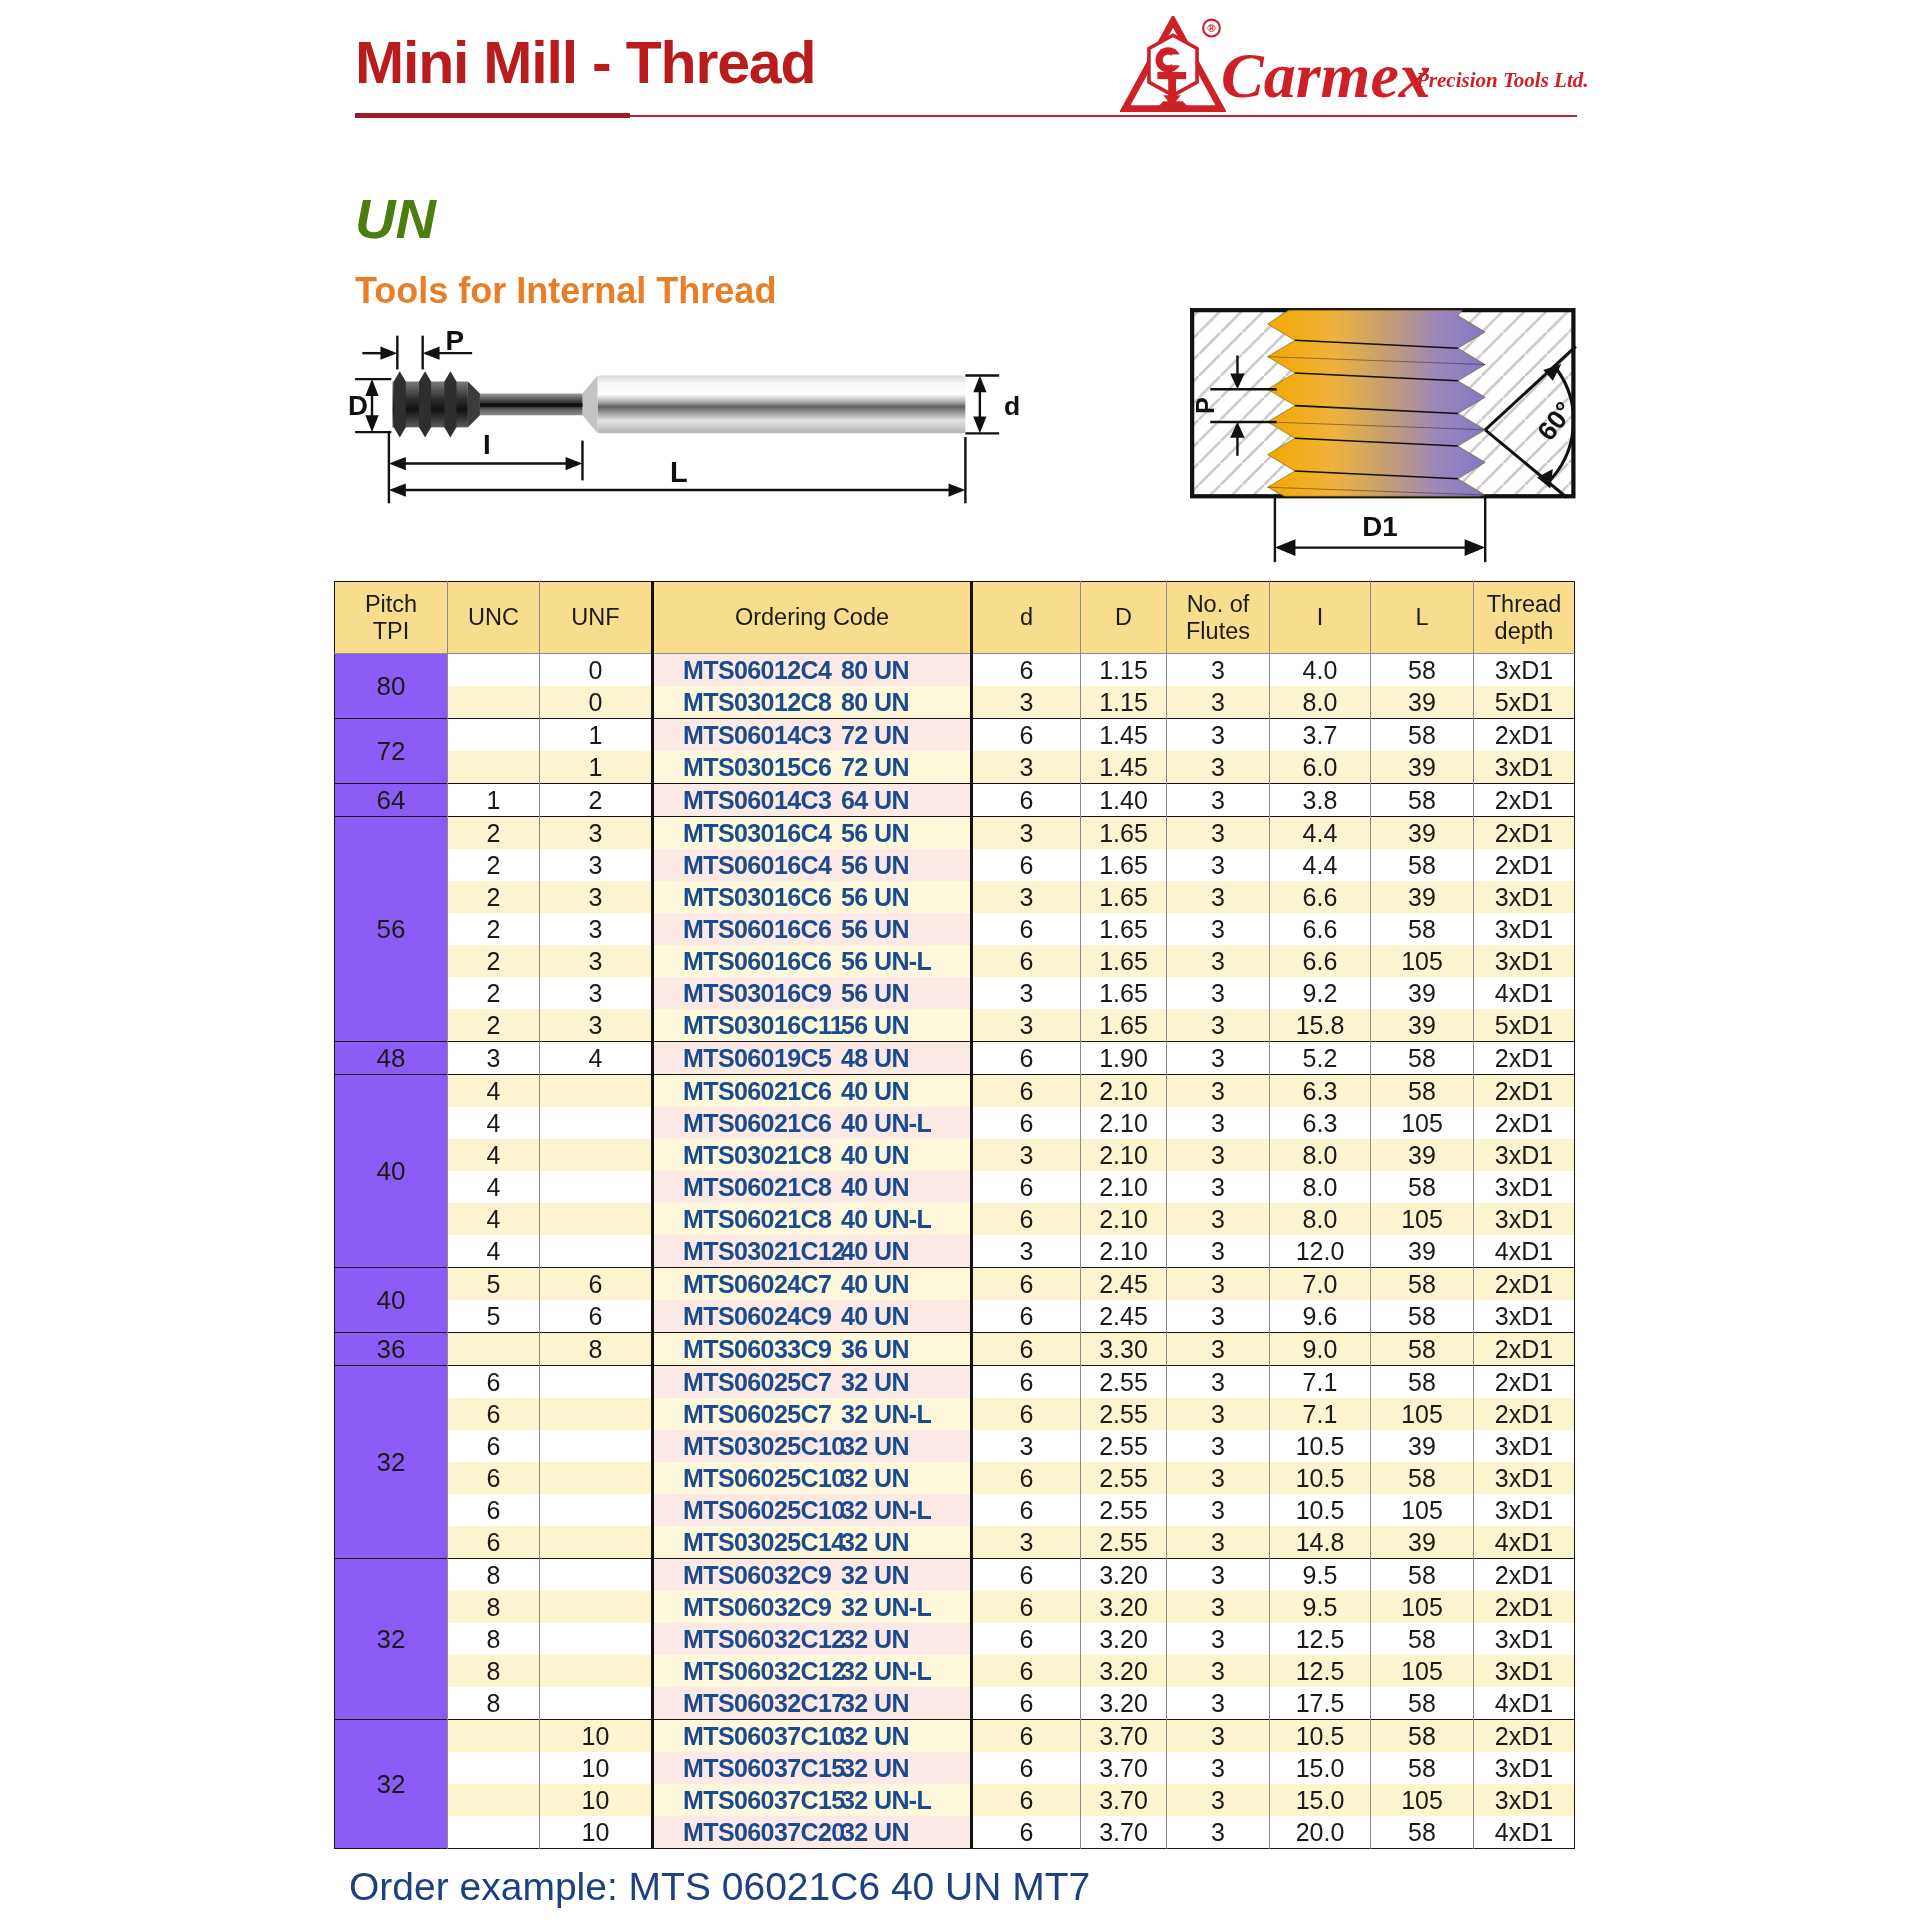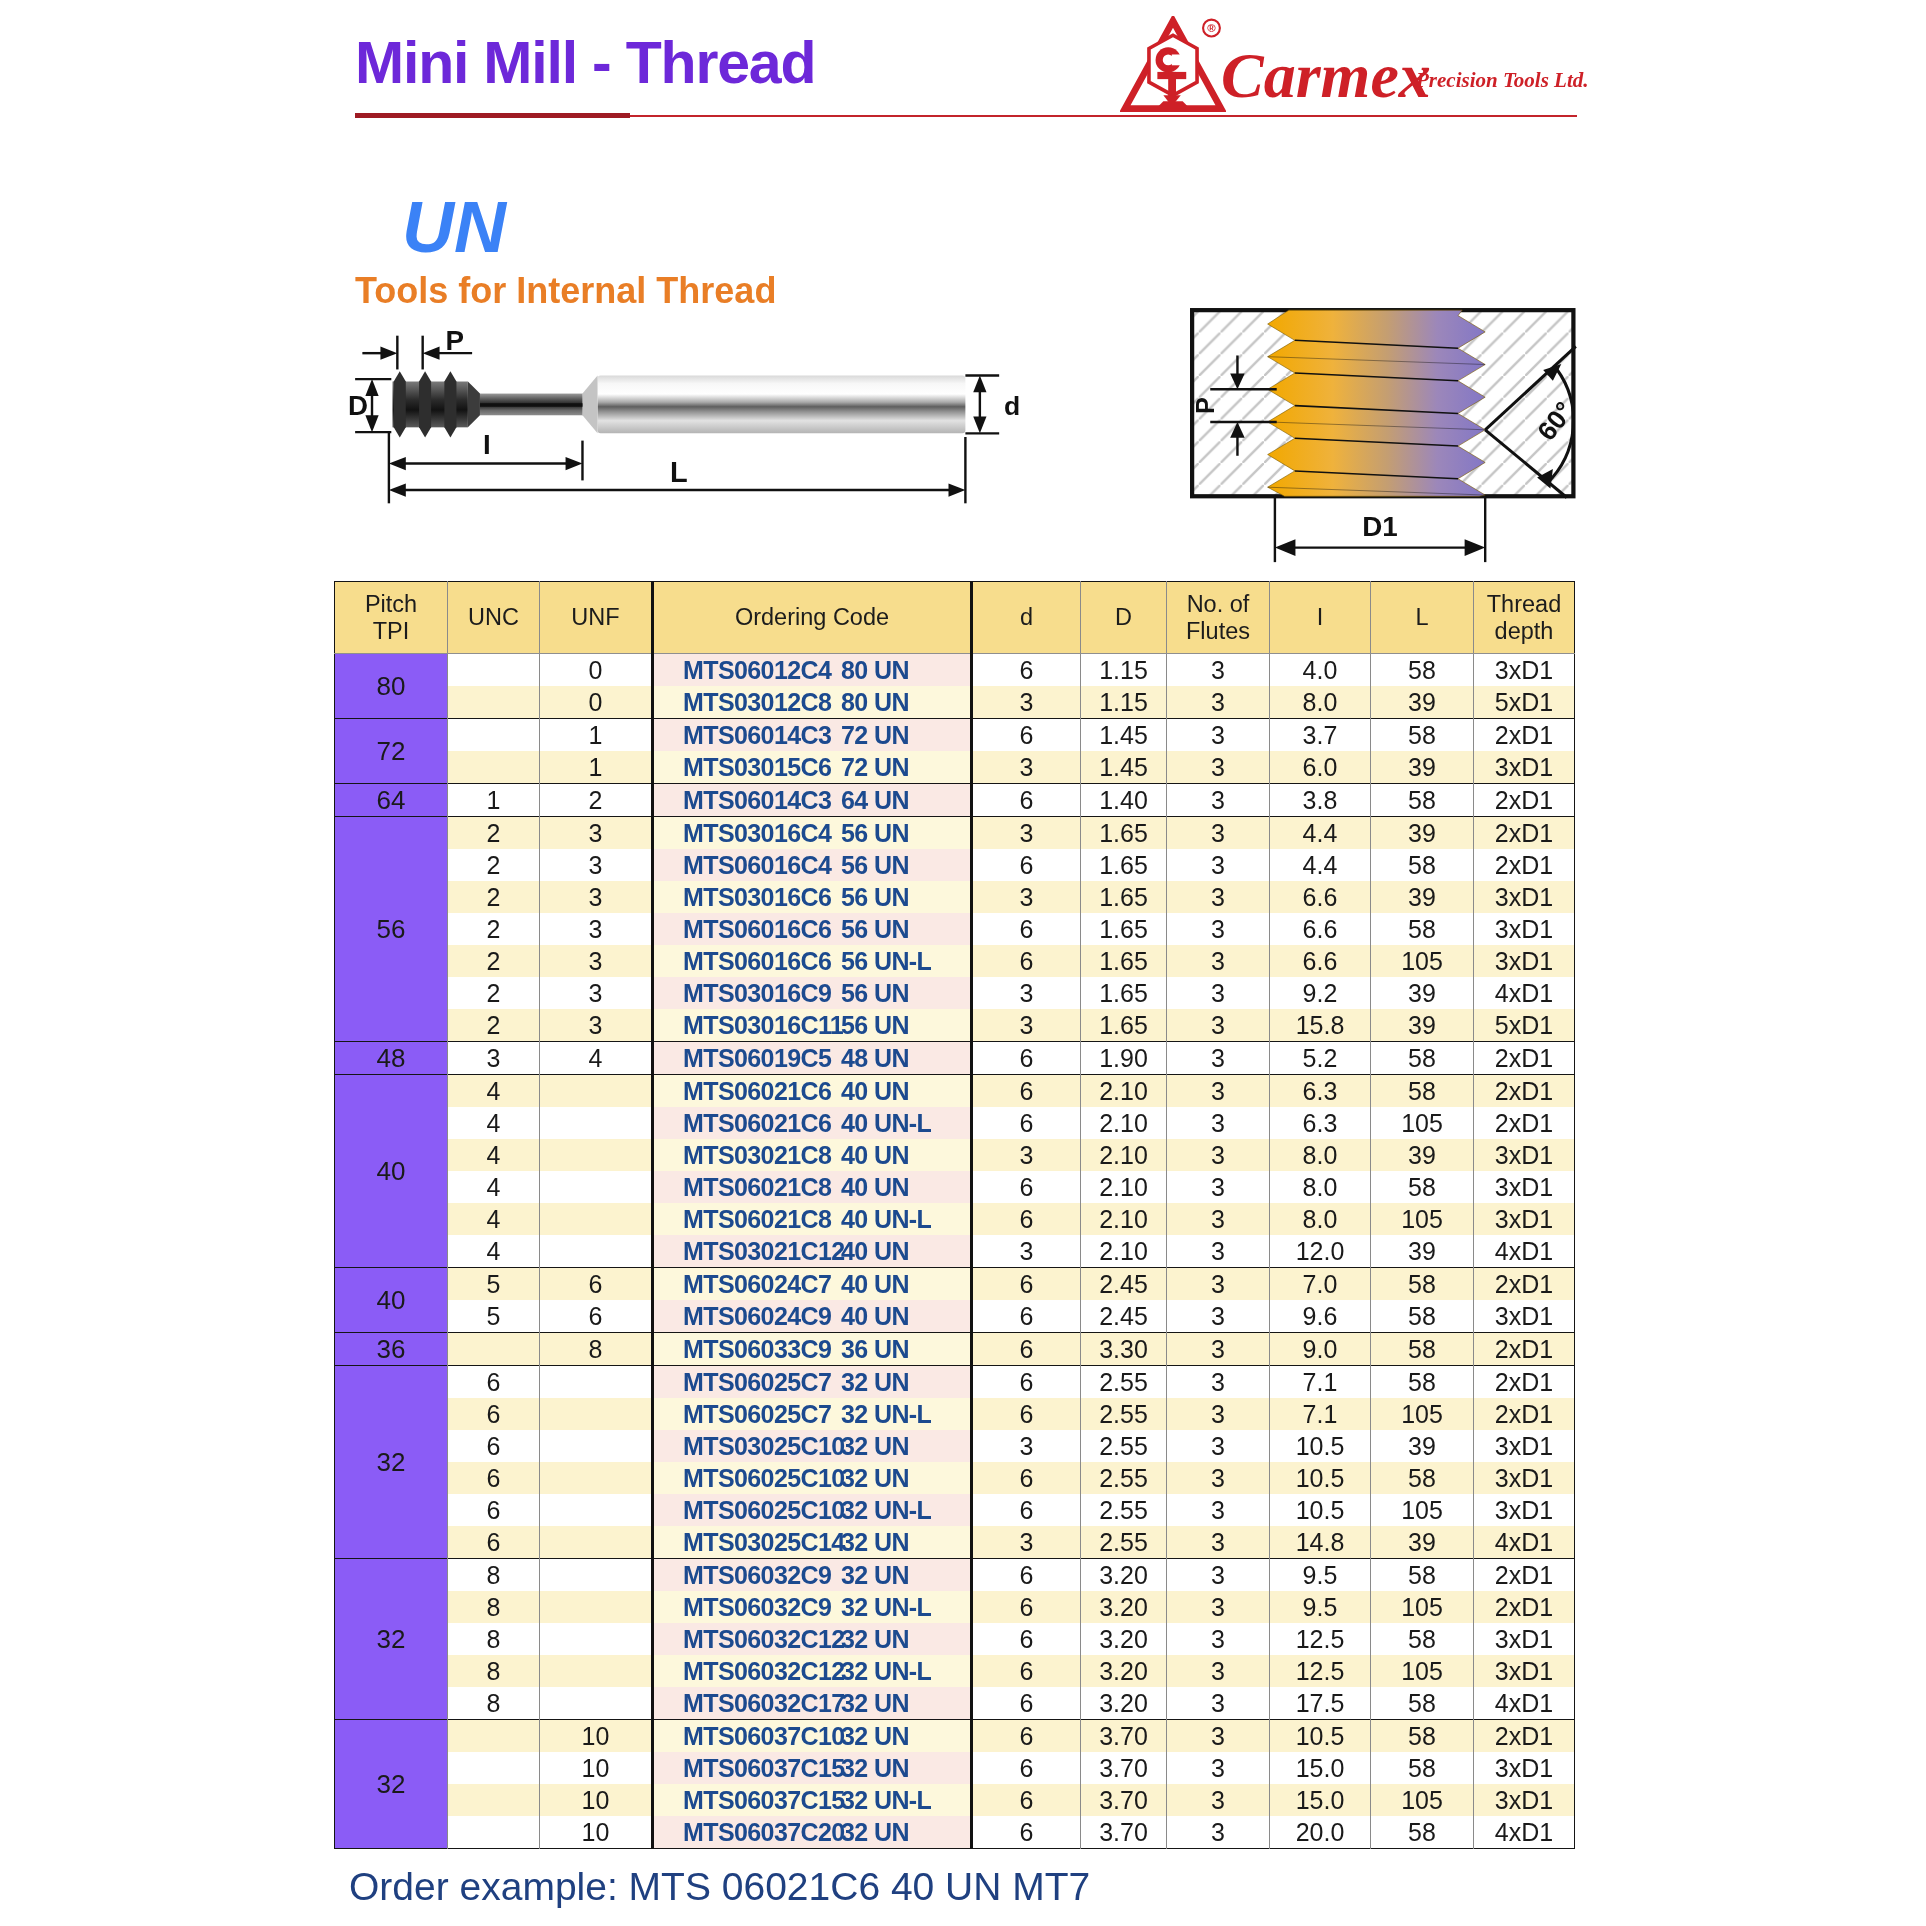--- a/index.html
+++ b/index.html
@@ -3,36 +3,36 @@
 <meta charset="utf-8">
 <style>
   html,body{margin:0;padding:0;}
   body{
     width:1926px;height:1926px;position:relative;background:#ffffff;
     font-family:"Liberation Sans", sans-serif;overflow:hidden;
   }
   
   .page-title{
     position:absolute;left:355px;top:29px;font-size:59px;font-weight:bold;
-    color:#6d28d9;letter-spacing:-1.2px;white-space:nowrap;
+    color:#b91c1c;letter-spacing:-1.2px;white-space:nowrap;
   }
   .rule-thin{position:absolute;left:355px;top:115px;width:1222px;height:2.4px;background:#C3242B;}
   .rule-thick{position:absolute;left:355px;top:113px;width:275px;height:4.8px;background:#9E1B23;}
   .logo-mark{position:absolute;left:1120px;top:15.7px;}
   .brand-wordmark{
     position:absolute;left:1221px;top:39px;font-family:"Liberation Serif",serif;
     font-style:italic;font-weight:bold;font-size:64px;color:#CE2027;white-space:nowrap;
   }
   .brand-tagline{
     position:absolute;left:1416px;top:68px;font-family:"Liberation Serif",serif;
     font-style:italic;font-weight:bold;font-size:21px;color:#CE2027;white-space:nowrap;
   }
   .series-heading{
-    position:absolute;left:355px;top:186px;font-size:72px;font-weight:bold;font-style:italic;
-    color:#3b82f6;white-space:nowrap;margin-left:47px;
+    position:absolute;left:355px;top:186px;font-size:56px;font-weight:bold;font-style:italic;
+    color:#4d7c0f;white-space:nowrap;
   }
   .page-subtitle{
     position:absolute;left:355px;top:270px;font-size:36px;font-weight:bold;
     color:#E97E26;white-space:nowrap;text-align:center;
   }
   
   .tool-diagram{position:absolute;left:338px;top:320px;}
   .profile-diagram{position:absolute;left:1177px;top:289px;}
   .dim-label{font-family:"Liberation Sans",sans-serif;font-weight:bold;fill:#111;}
   

